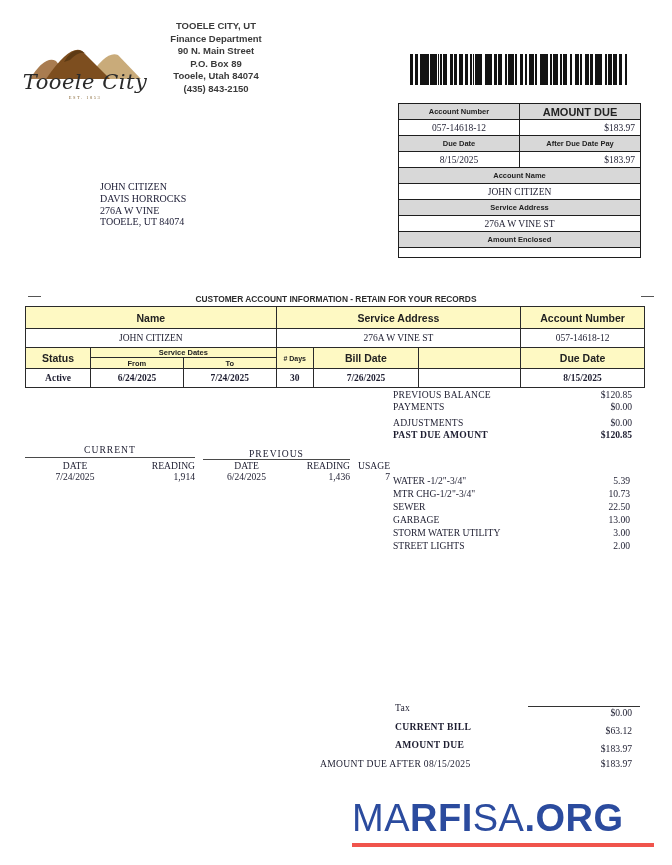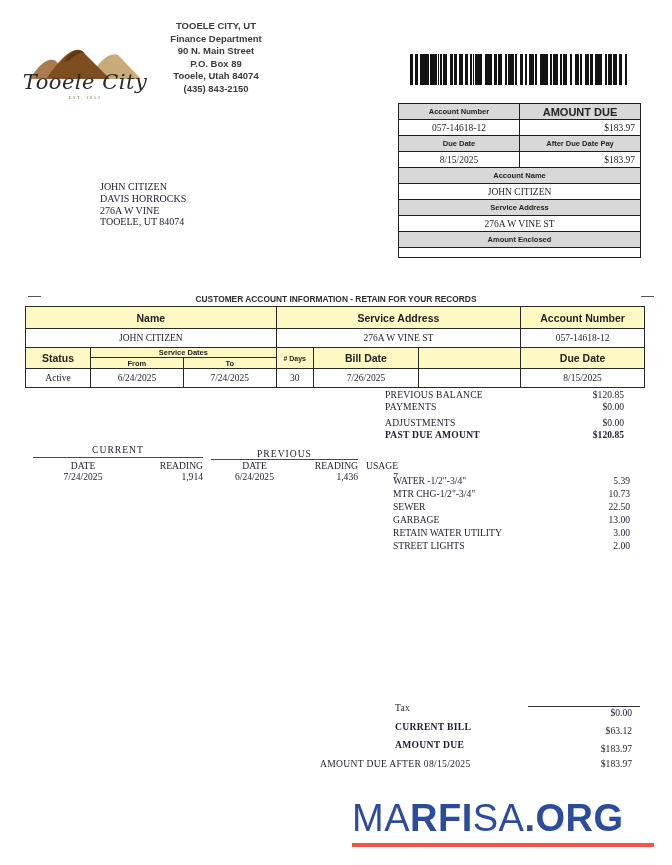--- a/index.html
+++ b/index.html
@@ -47,31 +47,31 @@
   .acct th, .acct td { border:1px solid #2a2a2a; vertical-align:middle; text-align:center; overflow:hidden; }
   .acct th { background:#fef9c3; font-family:"Liberation Sans", sans-serif; color:#222; }
   .acct .h-lg { font-size:10.5px; }
   .acct .h-sm { font-size:7.5px; }
   .acct .h-xs { font-size:7px; }
   .acct td { background:#fff; font-size:9.5px; color:#1d1d30; }
   .acct tr.r1 th { height:22px; }
   .acct tr.r2 td { height:19px; }
   .acct tr.r3 th { height:10px; }
   .acct tr.r4 th { height:11px; }
-  .acct tr.r5 td { height:19px; }
-
-  
-  .balance { position:absolute; left:382px; top:389px; width:242px; font-size:9.6px; color:#1d1d30; }
+  .acct tr.r5 td { height:19px;font-weight:bold; }
+
+  
+  .balance { position:absolute; left:390px; top:389px; width:242px; font-size:9.6px; color:#1d1d30; }
   .balance .row { display:flex; justify-content:space-between; line-height:11.5px; }
   .balance .row .lbl { padding-left:3px; letter-spacing:0.2px; }
   .balance .row.gap { margin-top:5px; }
   .balance .row.bold { font-weight:700; }
 
   
-  .readings { position:absolute; left:33px; top:446px; width:365px; font-size:9.6px; color:#1d1d30; }
+  .readings { position:absolute; left:25px; top:446px; width:365px; font-size:9.6px; color:#1d1d30; }
   .grp-row { position:relative; height:12px; }
   .grp { position:absolute; text-align:center; letter-spacing:1px; border-bottom:1px solid #4a4a4a; height:14px; font-size:9.6px; }
   .grp.current { left:0; width:170px; top:-2px; }
   .grp.previous { left:178px; width:147px; top:2px; height:12px; }
   .cols { display:grid; grid-template-columns:100px 70px 103px 52px 40px; }
   .cols.hdr { margin-top:2px; }
   .c-date { text-align:center; }
   .c-num { text-align:right; }
 
   
@@ -274,21 +274,21 @@
     </div>
     <div class="row">
       <span class="lbl">SEWER</span>
       <span>22.50</span>
     </div>
     <div class="row">
       <span class="lbl">GARBAGE</span>
       <span>13.00</span>
     </div>
     <div class="row">
-      <span class="lbl">RETAIN WATER UTILITY</span>
+      <span class="lbl">STORM WATER UTILITY</span>
       <span>3.00</span>
     </div>
     <div class="row">
       <span class="lbl">STREET LIGHTS</span>
       <span>2.00</span>
     </div>
   </div>
 
   <div class="totals">
     <div class="row off">

